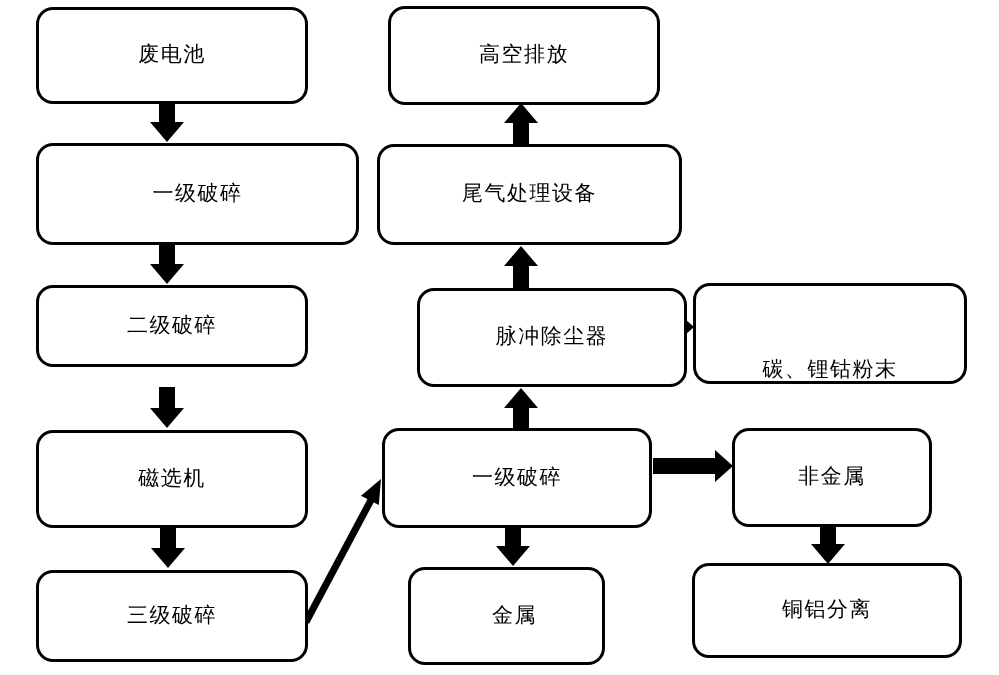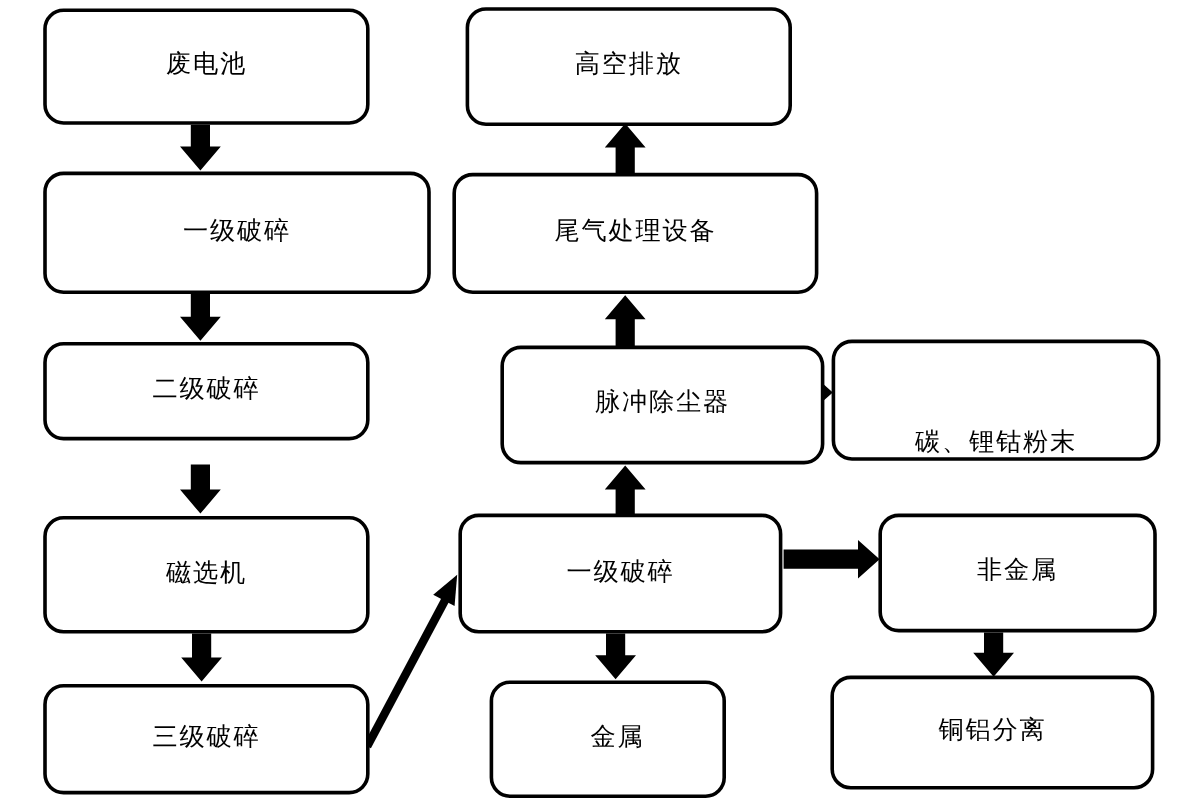--- a/index.html
+++ b/index.html
@@ -40,21 +40,21 @@
   #n-magnet    { left: 36px;  top: 430px; width: 272px; height: 98px; }
   #n-crush3    { left: 36px;  top: 570px; width: 272px; height: 92px; }
   
   #n-discharge { left: 388px; top: 6px;   width: 272px; height: 99px; }
   #n-tailgas   { left: 377px; top: 144px; width: 305px; height: 101px; }
   #n-pulse     { left: 383px; top: 288px; width: 270px; height: 99px; margin-left: 34px; }
   #n-gravity   { left: 382px; top: 428px; width: 270px; height: 100px; }
   #n-metal     { left: 408px; top: 567px; width: 197px; height: 98px; padding-left: 16px; }
   
   #n-powder    { left: 693px; top: 283px; width: 274px; height: 101px; align-items: flex-end; }
-  #n-nonmetal  { left: 732px; top: 428px; width: 232px; height: 99px; }
+  #n-nonmetal  { left: 732px; top: 428px; width: 200px; height: 99px; }
   #n-cual      { left: 692px; top: 563px; width: 270px; height: 95px; }
 </style>
 </head>
 <body>
 
 <div class="canvas">
 
   <svg class="arrows" viewBox="0 0 999 675" xmlns="http://www.w3.org/2000/svg">
 
     <polygon fill="#000" points="159,104 175,104 175,122 184,122 167,142 150,122 159,122"></polygon>

